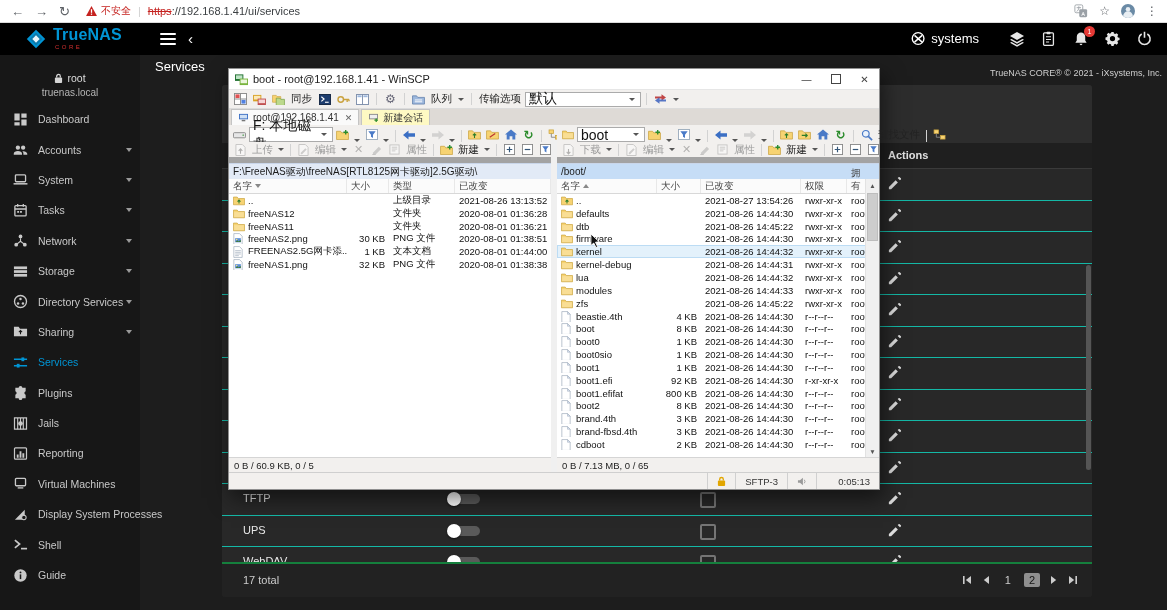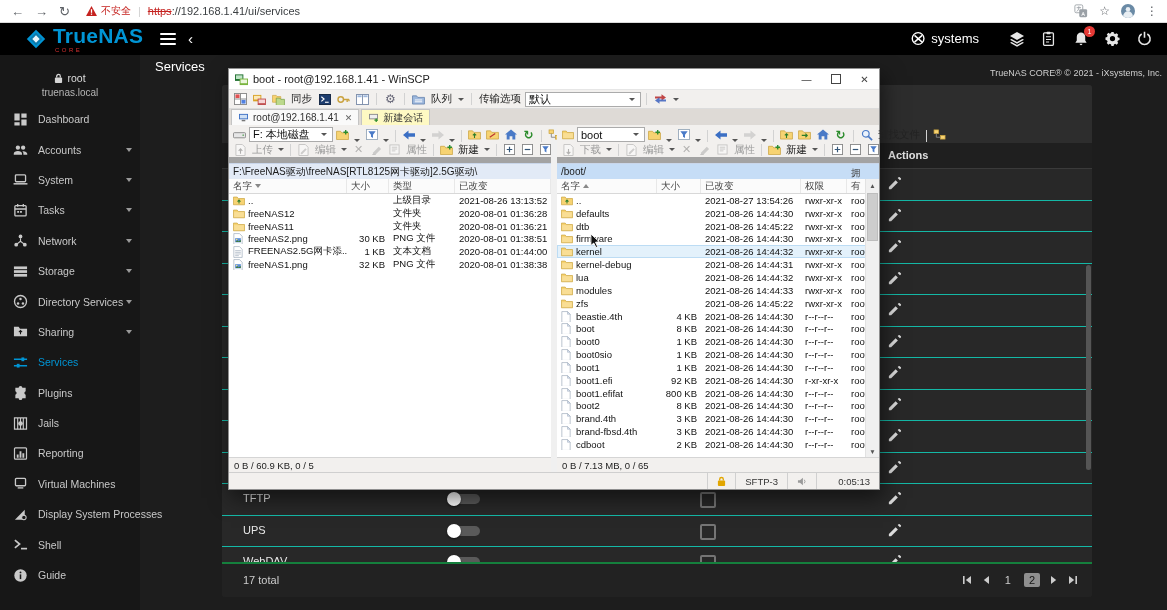--- a/index.html
+++ b/index.html
@@ -15,21 +15,21 @@
   .url-sep{color:#d0d0d0;margin:0 7px;font-size:11px}
   .url{font-size:11px;color:#3c4043}
   .url .strike{color:#c5221f;text-decoration:line-through}
   .b-right{margin-left:auto;display:flex;align-items:center;gap:11px;padding-right:9px}
   .star{color:#5f6368;font-size:12px}
   .dots{color:#5f6368;font-size:12px;letter-spacing:0}
   
   .topbar{position:absolute;top:22px;left:0;right:0;height:33px;background:#000;display:flex;align-items:center;z-index:19}
   .logo{display:flex;align-items:center;margin-left:25px;gap:6px}
   .brand-text{display:flex;flex-direction:column;line-height:1}
-  .brand{color:#0095d5;font-size:21px;font-weight:bold;letter-spacing:.2px}
+  .brand{color:#0095d5;font-size:16px;font-weight:bold;letter-spacing:.2px}
   .brand-sub{color:#d32f2f;font-size:6px;letter-spacing:2.5px;align-self:flex-start;margin:1px 0 0 2px}
   .hamburger{position:absolute;left:160px;width:16px;cursor:pointer}
   .hamburger i{display:block;height:2px;background:#fff;margin:3px 0;border-radius:1px}
   .back-chev{position:absolute;left:188px;color:#fff;font-size:15px;cursor:pointer;line-height:1}
   .t-right{margin-left:auto;display:flex;align-items:center;gap:15px;padding-right:14px}
   .vendor{display:flex;align-items:flex-end;gap:3px;color:#fff;font-size:13px;margin-right:14px}
   .t-ic{position:relative;width:17px;height:17px;display:flex;align-items:center;justify-content:center;cursor:pointer}
   .badge{position:absolute;top:-4px;right:-6px;background:#e53935;color:#fff;border-radius:50%;
          width:11px;height:11px;font-size:7px;display:flex;align-items:center;justify-content:center}
   
@@ -78,21 +78,21 @@
   .w-menu span{padding:0 5px;font-size:10.5px;color:#222;cursor:pointer}
   .w-toolbar{height:18px;background:#f2f0ee;border-top:1px solid #e6e6e6;border-bottom:1px solid #dcdcdc;
              display:flex;align-items:center;padding-left:3px;gap:2px;flex:none}
   .ti{width:17px;height:15px;display:inline-flex;align-items:center;justify-content:center;cursor:pointer;flex:none}
   .ti.dis{opacity:.45;filter:grayscale(1)}
   .tsep{width:1px;height:12px;background:#d2d2d2;margin:0 3px;flex:none}
   .tlabel{font-size:10.5px;color:#222;margin:0 2px;white-space:nowrap;cursor:pointer}
   .tlabel.dis{color:#9b9b9b}
   .caret{width:0;height:0;border-left:3px solid transparent;border-right:3px solid transparent;border-top:3.5px solid #555;
          margin:0 2px;flex:none}
-  .tselect{min-width:60px;height:13px;background:#fff;border:1px solid #ababab;font-size:11px;display:inline-flex;
+  .tselect{min-width:60px;height:13px;background:#fff;border:1px solid #ababab;font-size:14px;display:inline-flex;
            align-items:center;padding:0 3px;gap:3px;cursor:pointer;flex:none}
   .tselect .caret{margin-left:auto}
   .w-tabs{height:16px;background:#dedad6;display:flex;align-items:flex-start;padding-left:2px;gap:2px;flex:none}
   .w-tab{height:15px;display:flex;align-items:center;gap:4px;padding:0 6px;font-size:10px;background:#fef9c3;
          border:1px solid #c4c4c4;border-bottom:none;color:#333;cursor:pointer}
   .w-tab.active{background:#fafafa}
   .tab-x{font-size:9px;color:#666;margin-left:2px}
   .w-panels{flex:1;display:flex;min-height:0}
   .w-panel{display:flex;flex-direction:column;min-width:0}
   .w-panel.left{width:322px;flex:none}

